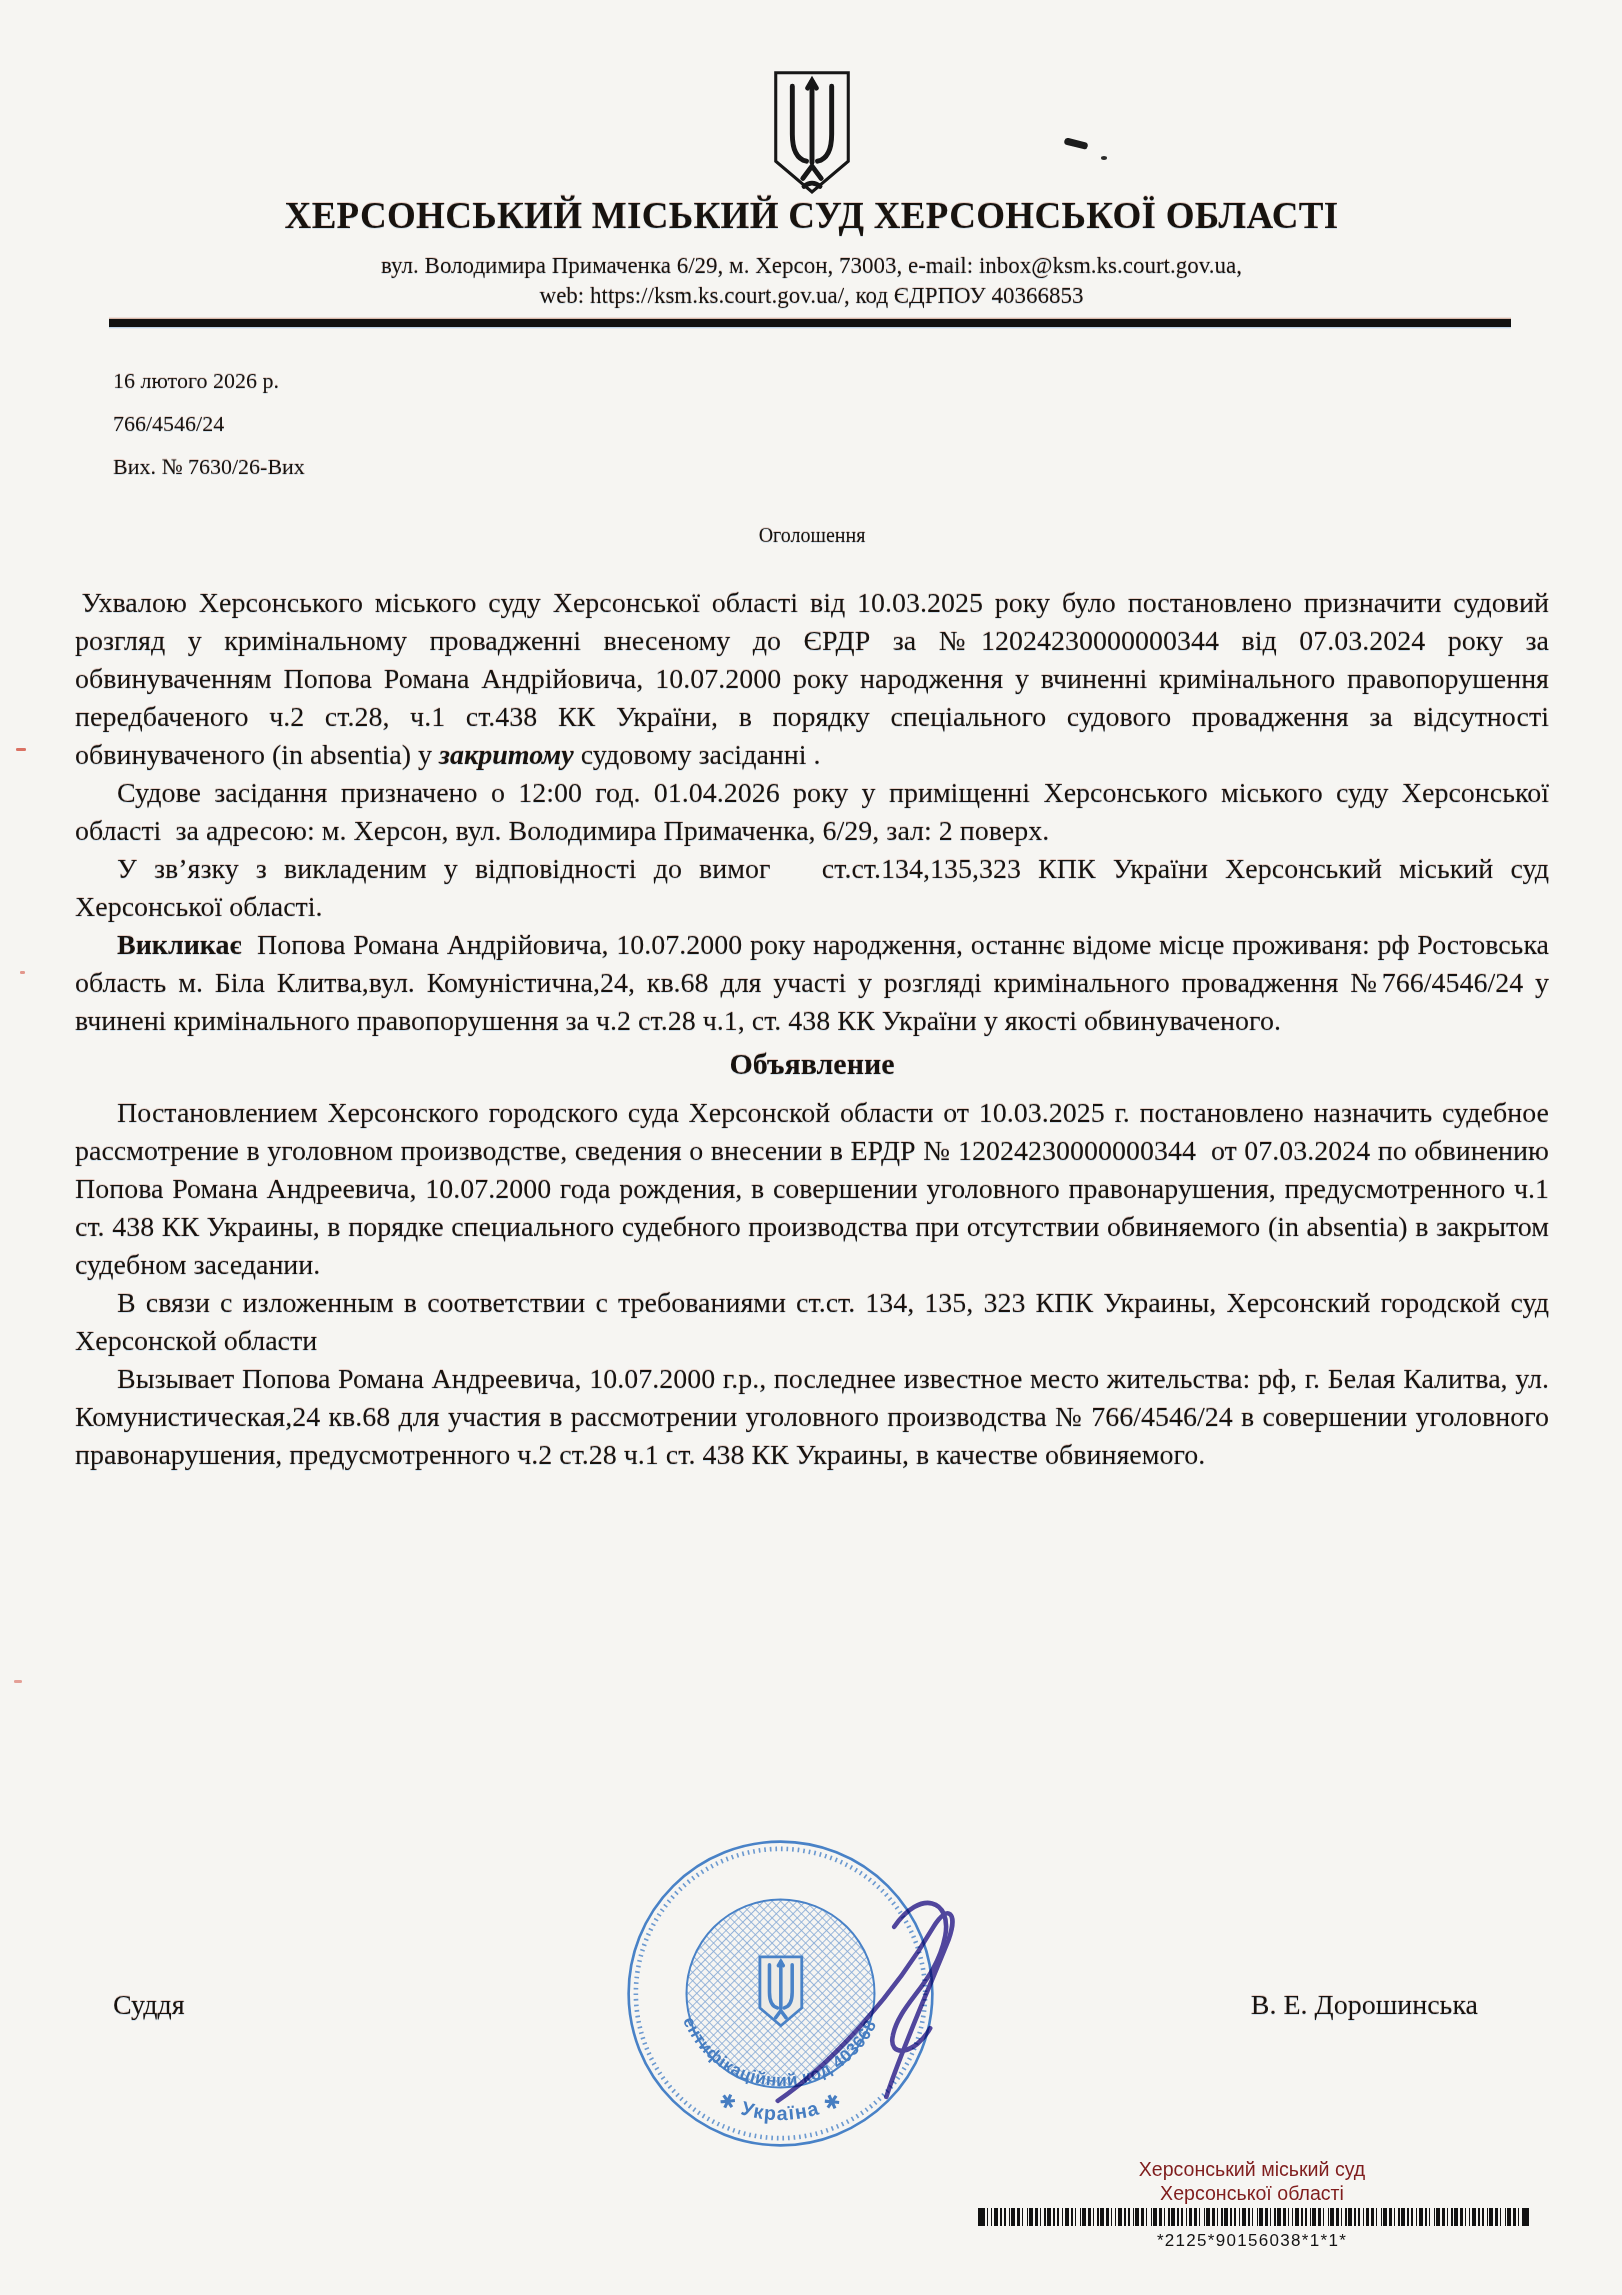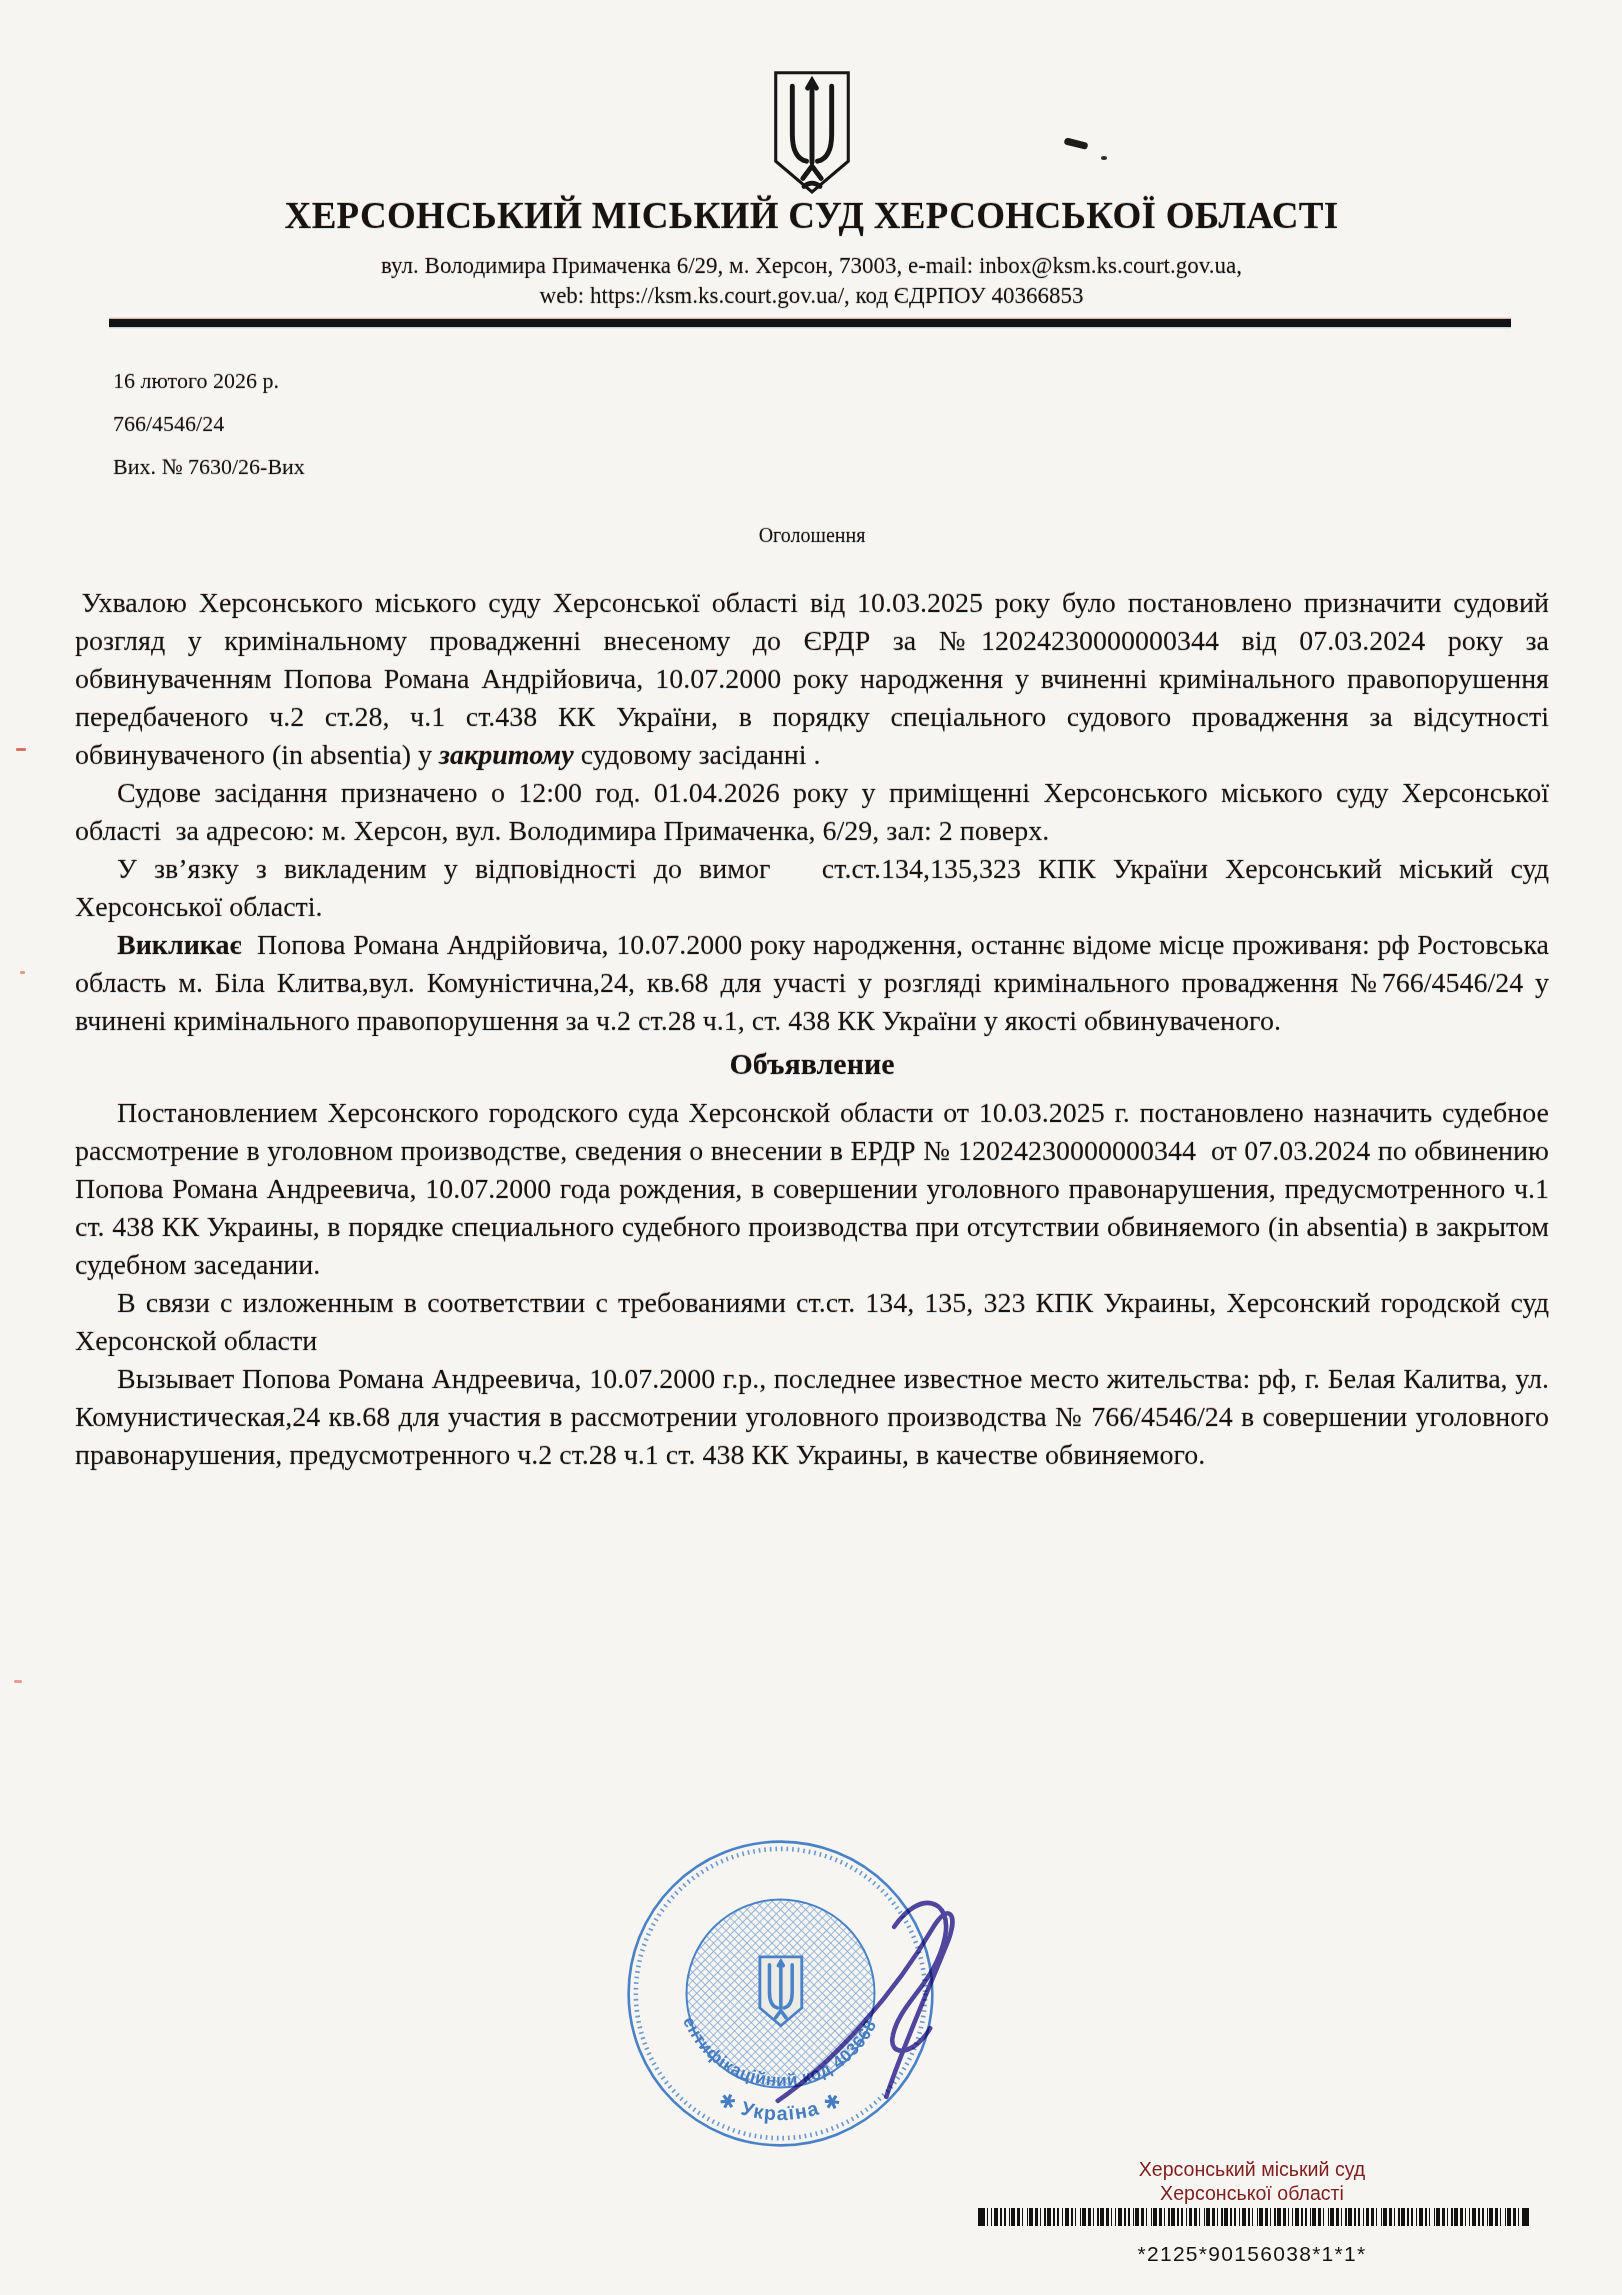--- a/index.html
+++ b/index.html
@@ -68,21 +68,21 @@
   .bc-line{font-size:19.6px;line-height:23.6px;color:#7f1d1d;}
   .bc-bars{
     width:542px;height:17.7px;margin:3.3px auto 0 auto;
     border-left:4.6px solid #121212;border-right:5.9px solid #121212;
     background:repeating-linear-gradient(90deg,
       #121212 0 2.6px, transparent 2.6px 4.6px,
       #121212 4.6px 5.9px, transparent 5.9px 9.2px,
       #121212 9.2px 10.5px, transparent 10.5px 11.8px,
       #121212 11.8px 15.7px, transparent 15.7px 17.7px);
   }
-  .bc-code{font-size:21px;letter-spacing:1.3px;margin-top:16px;color:#121212;}
+  .bc-code{font-size:17px;letter-spacing:1.3px;margin-top:5px;color:#121212;}
 
   
   .blob1{position:absolute;left:1064px;top:140px;width:23.6px;height:7.2px;background:#1c1c1c;border-radius:3.9px;transform:rotate(14deg);}
   .blob2{position:absolute;left:1101px;top:156px;width:5.9px;height:3.9px;background:#2a2a2a;border-radius:50%;}
   .reddash1{position:absolute;left:15.7px;top:748px;width:10.5px;height:3.3px;background:#cf3a28;opacity:.7;border-radius:1.3px;}
   .reddash2{position:absolute;left:19.6px;top:971px;width:5.9px;height:2.6px;background:#cf3a28;opacity:.5;border-radius:1.3px;}
   .reddash3{position:absolute;left:14.4px;top:1680px;width:7.9px;height:2.6px;background:#cf3a28;opacity:.45;border-radius:1.3px;}
 </style>
 </head>
 <body>
@@ -121,20 +121,24 @@
     <p class="ind">У зв’язку з викладеним у відповідності до вимог &nbsp;&nbsp;ст.ст.134,135,323 КПК України Херсонський міський суд Херсонської області.</p>
     <p class="ind"><b>Викликає</b><span>&nbsp; Попова Романа Андрійовича, 10.07.2000 року народження, останнє відоме місце проживаня: рф Ростовська область м. Біла Клитва,вул. Комуністична,24, кв.68 для участі у розгляді кримінального провадження №766/4546/24 у вчинені кримінального правопорушення за ч.2 ст.28 ч.1, ст. 438 КК України у якості обвинуваченого.</span></p>
 
     <div class="title-ru">Объявление</div>
 
     <p class="ind">Постановлением Херсонского городского суда Херсонской области от 10.03.2025 г. постановлено назначить судебное рассмотрение в уголовном производстве, сведения о внесении в ЕРДР № 12024230000000344 &nbsp;от 07.03.2024 по обвинению Попова Романа Андреевича, 10.07.2000 года рождения, в совершении уголовного правонарушения, предусмотренного ч.1 ст. 438 КК Украины, в порядке специального судебного производства при отсутствии обвиняемого (in absentia) в закрытом судебном заседании.</p>
     <p class="ind">В связи с изложенным в соответствии с требованиями ст.ст. 134, 135, 323 КПК Украины, Херсонский городской суд Херсонской области</p>
     <p class="ind">Вызывает Попова Романа Андреевича, 10.07.2000 г.р., последнее известное место жительства: рф, г. Белая Калитва, ул. Комунистическая,24 кв.68 для участия в рассмотрении уголовного производства № 766/4546/24 в совершении уголовного правонарушения, предусмотренного ч.2 ст.28 ч.1 ст. 438 КК Украины, в качестве обвиняемого.</p>
   </div>
 
+  <div class="sig-row scan">
+    <span>Суддя</span>
+    <span>В. Е. Дорошинська</span>
+  </div>
 
   <svg class="stamp" viewBox="0 0 470 470">
     <defs>
       <pattern id="xh" width="9" height="9" patternUnits="userSpaceOnUse" patternTransform="rotate(45 235 235)">
         <path d="M0,0.5 H9 M0.5,0 V9" stroke="#82abdf" stroke-width="1.5" fill="none"></path>
       </pattern>
       <path id="ringPath" d="M235,435 A200,200 0 1 1 234.9,435"></path>
       <path id="bottomOuter" d="M40,272 A200,200 0 0 0 430,272"></path>
       <path id="bottomInner" d="M86,274 A160,160 0 0 0 384,274"></path>
     </defs>

